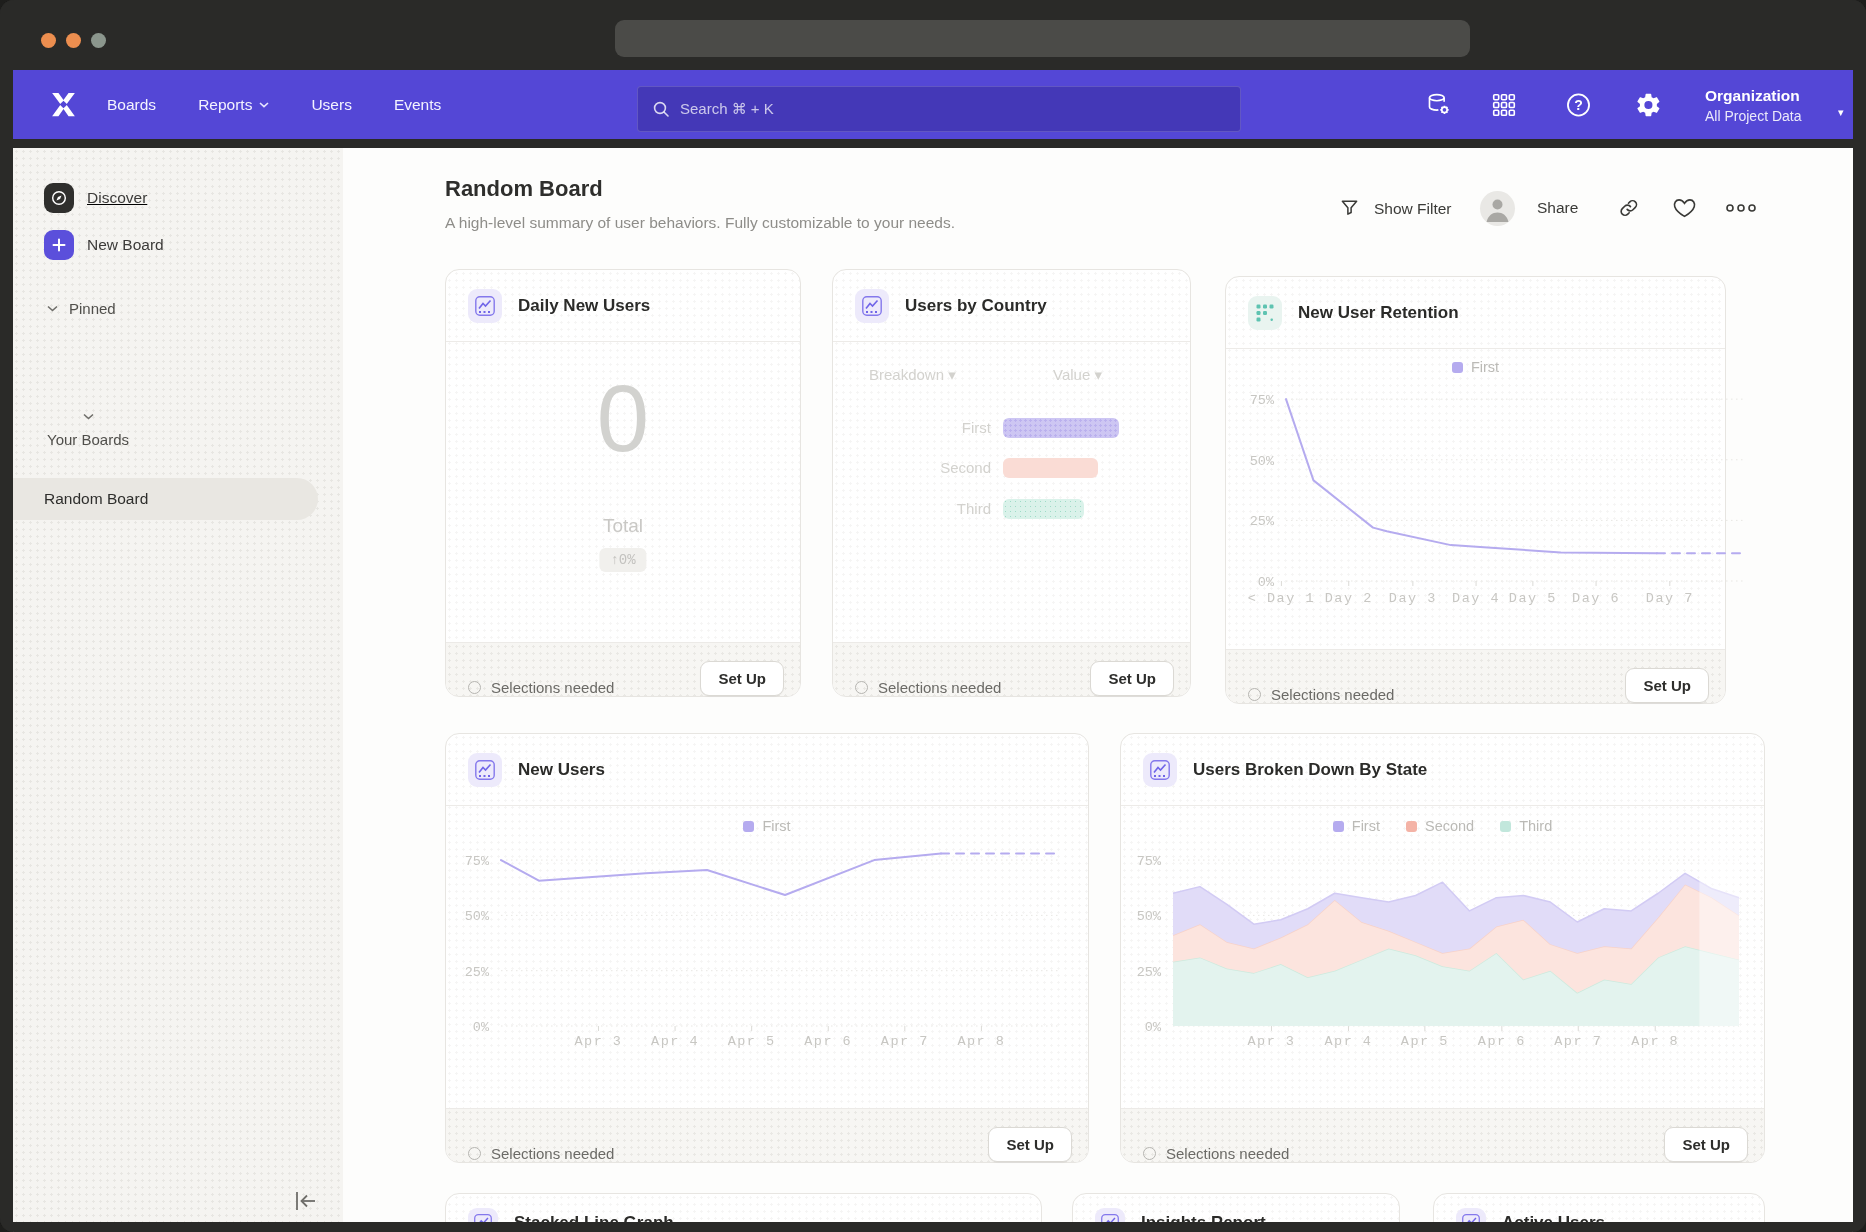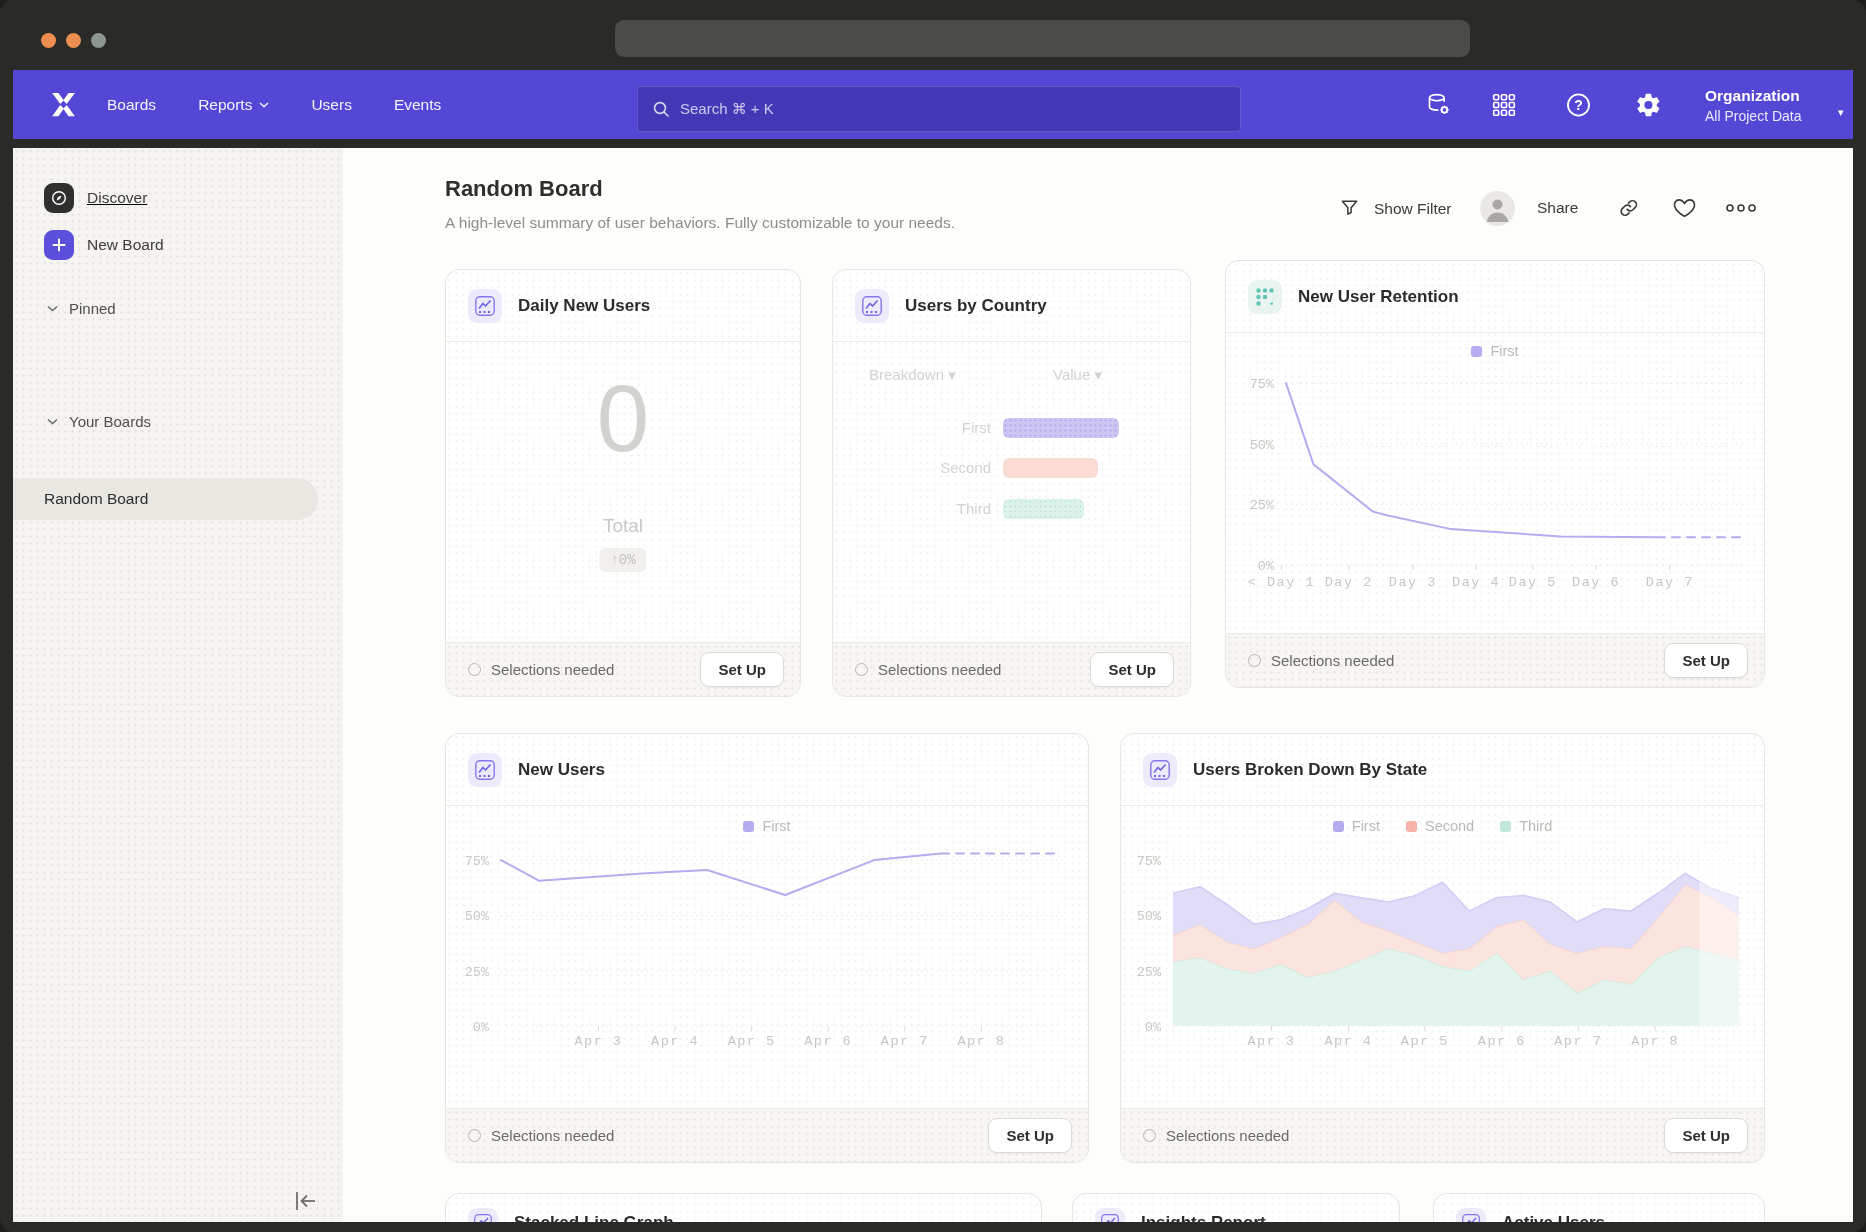--- a/index.html
+++ b/index.html
@@ -44,21 +44,21 @@
   .hdr-action{position:absolute;top:208px;transform:translateY(-50%);display:flex;align-items:center;gap:15px;color:#3a3a37;font-size:15.5px;z-index:2;cursor:pointer;}
   #avatar{position:absolute;left:1480px;top:191px;width:35px;height:35px;border-radius:50%;background:#e9e8e5;overflow:hidden;z-index:2;cursor:pointer;}
 
   
   .card{position:absolute;background:#fff;border:1px solid #e7e5e1;border-radius:14px;background-image:radial-gradient(rgba(120,115,105,0.07) 1px,transparent 1.2px);background-size:7px 7px;z-index:2;}
   .card-head{position:absolute;left:0;top:0;right:0;height:72px;display:flex;align-items:center;padding:0 22px;gap:16px;border-bottom:1px solid #edebe8;}
   .card-ic{width:34px;height:34px;border-radius:9px;display:flex;align-items:center;justify-content:center;}
   .ic-purple{background:#edeafb;}
   .ic-teal{background:#e9f4f0;}
   .card-title{font-size:17px;font-weight:700;color:#2b2b29;}
-  .card-foot{position:absolute;left:0;right:0;bottom:0;height:54px;background:#f7f6f3;border-top:1px solid #eceae7;border-radius:0 0 13px 13px;display:flex;align-items:center;padding:0 16px 0 22px;background-image:radial-gradient(rgba(110,105,95,0.10) 1px,transparent 1.2px);background-size:7px 7px;}
+  .card-foot{position:absolute;left:0;right:0;bottom:0;height:54px;background:#f7f6f3;border-top:1px solid #eceae7;border-radius:0 0 13px 13px;display:flex;align-items:flex-end;padding:0 16px 0 22px;background-image:radial-gradient(rgba(110,105,95,0.10) 1px,transparent 1.2px);background-size:7px 7px;}
   .foot-status{display:flex;align-items:center;gap:10px;font-size:15px;color:#6b6a66;flex:1;}
   .status-circle{width:13px;height:13px;border:1.5px solid #b6b5b1;border-radius:50%;}
   .setup-btn{background:#fff;border:1px solid #dbd9d4;border-radius:9px;padding:8px 17px;font-size:15px;font-weight:700;color:#2e2e2c;cursor:pointer;box-shadow:0 1px 1px rgba(0,0,0,0.04);}
 
   
   #dnu-value{position:absolute;left:0;right:0;top:95px;text-align:center;font-size:94px;color:#d2d2cf;font-weight:400;}
   #dnu-label{position:absolute;left:0;right:0;top:245px;text-align:center;font-size:19px;color:#c9c8c5;}
   #dnu-badge{position:absolute;left:50%;transform:translateX(-50%);top:278px;background:#f1f0ed;border-radius:6px;padding:4px 11px;font-size:14px;color:#c3c2bf;font-family:"Liberation Mono","DejaVu Sans Mono",monospace;}
   .ubc-col{position:absolute;font-size:15px;color:#d3d2ce;cursor:pointer;}
   .ubc-label{position:absolute;font-size:15px;color:#d3d2ce;text-align:right;width:120px;}
@@ -179,21 +179,21 @@
     </div>
     <div class="sb-section" style="left:34px;top:152px;">
       <svg width="11" height="7">
           <polyline points="1,1.5 5.5,5.5 10,1.5" stroke="#6f6e6a" fill="none" stroke-width="1.6"></polyline>
         </svg>
       <span>Pinned</span>
     </div>
     <div id="sb-selected">
       <span>Random Board</span>
     </div>
-    <div class="sb-section" style="left:34px;top:265px;">
+    <div class="sb-section" style="left:34px;top:265px;flex-direction:column;">
       <svg width="11" height="7">
           <polyline points="1,1.5 5.5,5.5 10,1.5" stroke="#6f6e6a" fill="none" stroke-width="1.6"></polyline>
         </svg>
       <span>Your Boards</span>
     </div>
     <span id="sb-collapse">
       <svg width="26" height="22" viewBox="0 0 26 22" fill="none" stroke="#6f6e6a" stroke-width="1.8">
           <path d="M4 2v18"></path>
           <path d="M22 11H9"></path>
           <path d="M14 5.5L8.5 11l5.5 5.5"></path>
@@ -290,21 +290,21 @@
 
     <div class="card-foot">
       <span class="foot-status">
           <span class="status-circle"></span>
           <span>Selections needed</span>
         </span>
       <button class="setup-btn">Set Up</button>
     </div>
   </section>
 
-  <section class="card" style="left:1225px;top:260px;width:540px;height:428px;">
+  <section class="card" style="left:1225px;top:276px;width:501px;height:428px;">
     <div class="card-head">
       <span class="card-ic ic-teal">
         <svg width="20" height="20" viewBox="0 0 20 20">
             <rect x="1.5" y="1.5" width="4" height="4" rx="1.2" fill="#5ec3b1"></rect>
             <rect x="8" y="1.5" width="4" height="4" rx="1.2" fill="#5ec3b1"></rect>
             <rect x="14.5" y="1.5" width="4" height="4" rx="1.2" fill="#5ec3b1"></rect>
             <rect x="1.5" y="8" width="4" height="4" rx="1.2" fill="#5ec3b1"></rect>
             <rect x="8" y="8" width="4" height="4" rx="1.2" fill="#5ec3b1"></rect>
             <rect x="1.5" y="14.5" width="4" height="4" rx="1.2" fill="#5ec3b1"></rect>
             <rect x="15.5" y="15.5" width="2.4" height="2.4" rx="0.8" fill="#5ec3b1"></rect>

